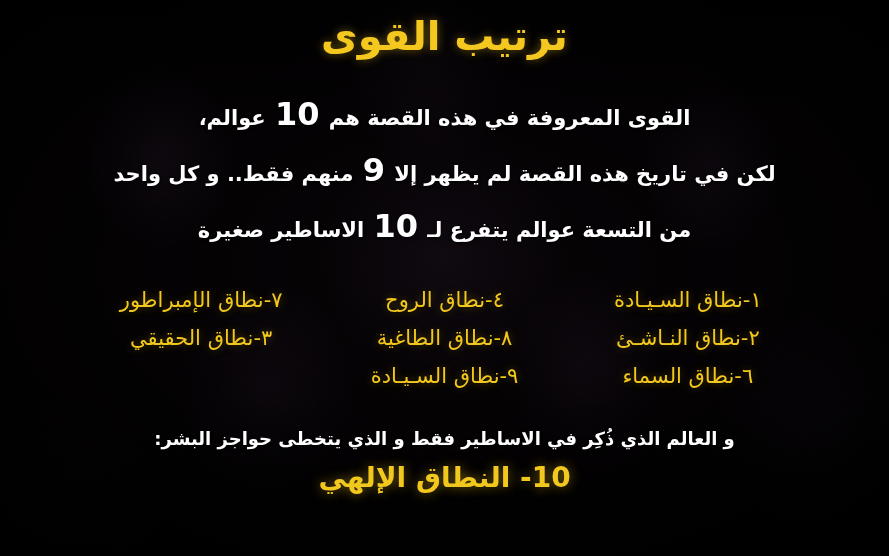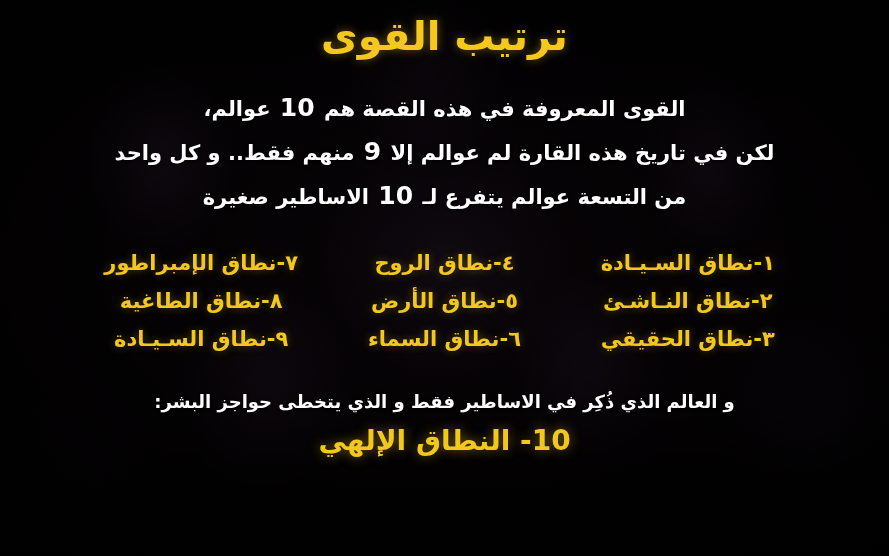--- a/index.html
+++ b/index.html
@@ -63,39 +63,39 @@
     width: 740px;
     text-align: center;
     color: #ffffff;
     font-size: 21px;
     line-height: 1.75;
     font-weight: 700;
     text-shadow: 0 1px 3px rgba(0,0,0,0.95);
   }
   .intro .num {
     color: #ffffff;
-    font-size: 25px;
+    font-size: 32px;
     font-weight: 700;
     padding: 0 2px;
   }
 
   .realms-grid {
     margin-top: 34px;
     width: 720px;
     display: grid;
     grid-template-columns: repeat(3, 1fr);
     column-gap: 10px;
     row-gap: 14px;
     direction: rtl;
   }
   .realm {
     text-align: center;
     color: #f3c81e;
     font-size: 21px;
-    font-weight: 700;
+    font-weight: 400;
     white-space: nowrap;
     text-shadow: 0 0 8px rgba(243,200,30,0.35), 0 1px 3px rgba(0,0,0,0.95);
     letter-spacing: 0.5px;
   }
 
   .footnote {
     margin-top: 40px;
     color: #ffffff;
     font-size: 18px;
     font-weight: 700;
@@ -125,21 +125,21 @@
 
     <div class="title">ترتيب القوى</div>
 
     <div class="intro">
       <div>
         <span>القوى المعروفة في هذه القصة هم</span>
         <span class="num">10</span>
         <span>عوالم،</span>
       </div>
       <div>
-        <span>لكن في تاريخ هذه القارة لم عوالم إلا</span>
+        <span>لكن في تاريخ هذه القصة لم يظهر إلا</span>
         <span class="num">9</span>
         <span>منهم فقط.. و كل واحد</span>
       </div>
       <div>
         <span>من التسعة عوالم يتفرع لـ</span>
         <span class="num">10</span>
         <span>الاساطير صغيرة</span>
       </div>
     </div>
 
@@ -151,23 +151,20 @@
         <span>٤-</span><span>نطاق الروح</span>
       </div>
       <div class="realm">
         <span>٧-</span><span>نطاق الإمبراطور</span>
       </div>
 
       <div class="realm">
         <span>٢-</span><span>نطاق النـاشـئ</span>
       </div>
       <div class="realm">
-        <span>٥-</span><span>نطاق الأرض</span>
-      </div>
-      <div class="realm">
         <span>٨-</span><span>نطاق الطاغية</span>
       </div>
 
       <div class="realm">
         <span>٣-</span><span>نطاق الحقيقي</span>
       </div>
       <div class="realm">
         <span>٦-</span><span>نطاق السماء</span>
       </div>
       <div class="realm">

